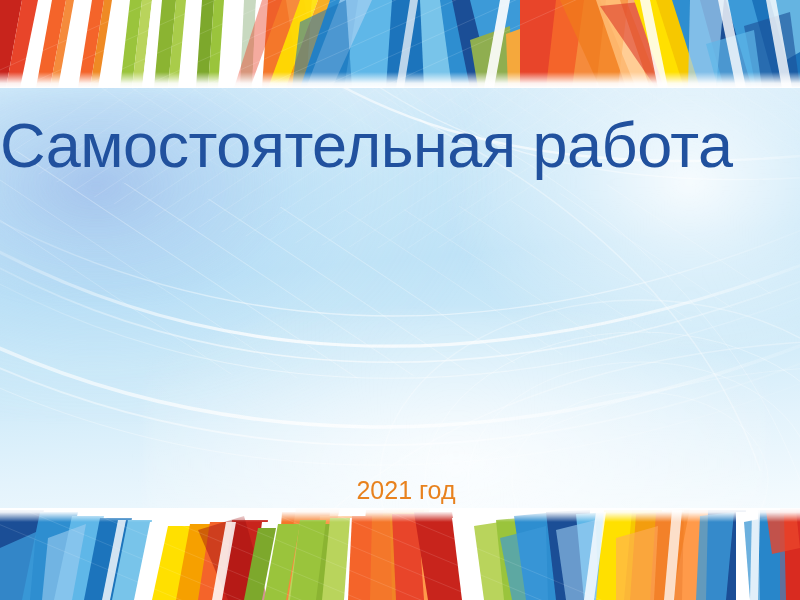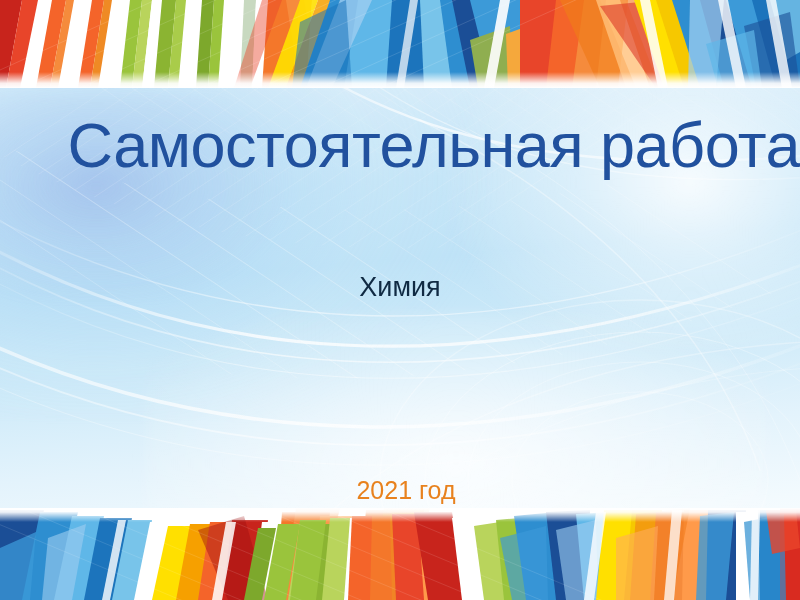--- a/index.html
+++ b/index.html
@@ -123,21 +123,21 @@
     pointer-events: none;
     z-index: 2;
   }
 
   
   .title {
     position: absolute;
     left: 0;
     right: 0;
     top: 112px;
-    text-align: right;
+    text-align: left;
     font-size: 63px;
     line-height: 1.05;
     font-weight: 400;
     letter-spacing: -0.5px;
     color: #21519e;
     white-space: nowrap;
   }
   .subtitle {
     position: absolute;
     left: 0;
@@ -473,17 +473,16 @@
         <path d="M 200 0 L 440 100"></path>
           <path d="M 260 0 L 500 100"></path>
         <path d="M 320 0 L 560 100"></path>
           <path d="M 380 0 L 620 100"></path>
       </g>
     </svg>
   </div>
 
   <div class="title">Самостоятельная работа</div>
 
-  <div class="subtitle">Химия</div>
 
   <div class="year">2021 год</div>
 
 </div>
 
 </body></html>

